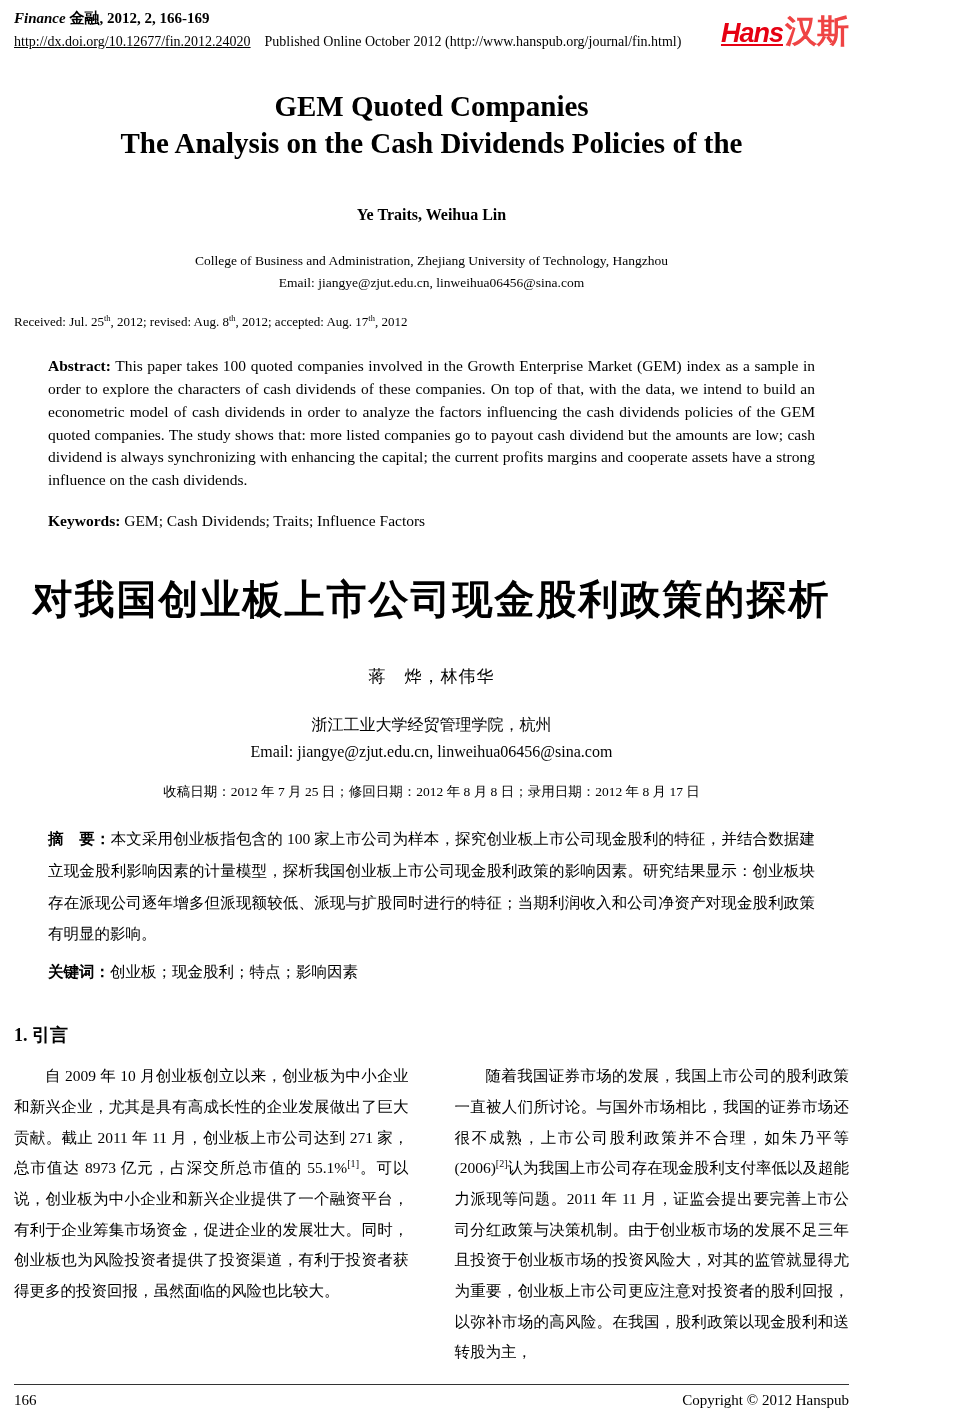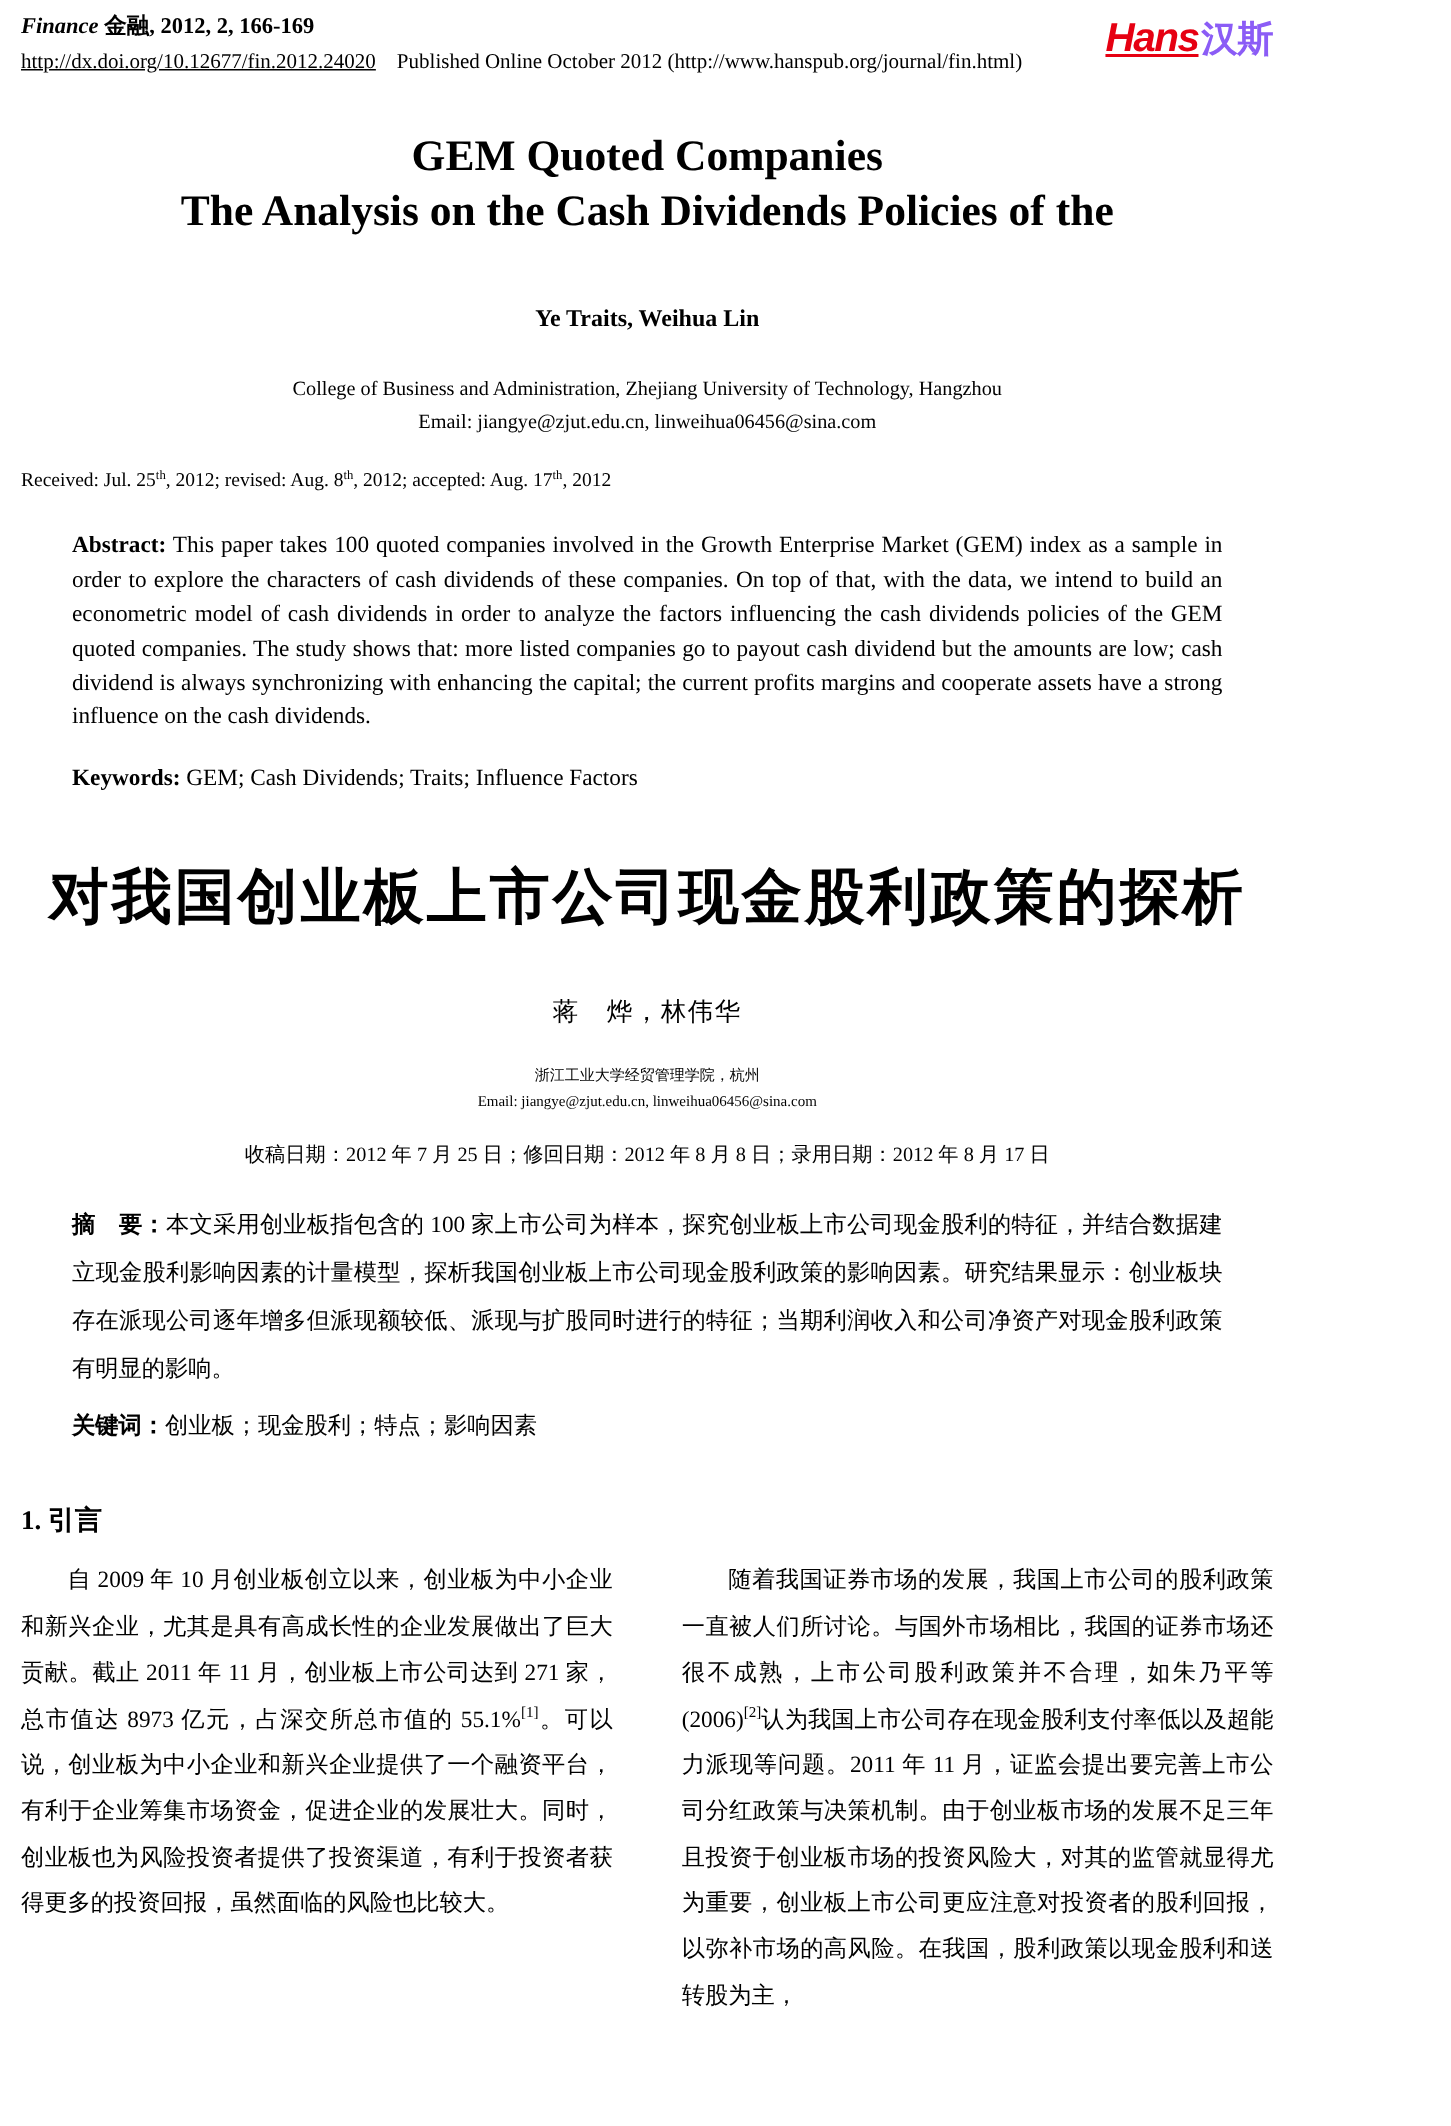--- a/index.html
+++ b/index.html
@@ -19,39 +19,39 @@
   
   .header { display: flex; justify-content: space-between; align-items: flex-start; }
   .journal-info { font-size: 15px; line-height: 1.45; }
   .journal-line1 { font-weight: bold; }
   .journal-line1 .jname { font-style: italic; }
   .journal-line2 { font-size: 14px; margin-top: 2px; }
   .doi-link { color: #000; text-decoration: underline; cursor: pointer; }
   .published-note { margin-left: 14px; }
   .logo { font-family: "Liberation Sans", "DejaVu Sans", sans-serif; white-space: nowrap; margin-top: 2px; }
   .logo-en { color: #e60012; font-weight: bold; font-style: italic; font-size: 27px; letter-spacing: -1px; text-decoration: underline; }
-  .logo-cn { color: #8b5cf6; font-weight: bold; font-size: 24px; margin-left: 2px; }
+  .logo-cn { color: #ef4444; font-weight: bold; font-size: 32px; margin-left: 2px; }
 
   
   .en-title {
     margin-top: 34px; text-align: center;
     font-size: 29px; font-weight: bold; line-height: 1.28;
   }
   .en-authors { margin-top: 44px; text-align: center; font-size: 16px; font-weight: bold; }
   .en-affil { margin-top: 26px; text-align: center; font-size: 13.5px; line-height: 1.6; }
   .en-received { margin-top: 20px; text-align: left; font-size: 13px; }
   sup { font-size: 0.65em; }
   .abstract { margin: 24px 34px 0 34px; font-size: 15.5px; line-height: 1.48; text-align: justify; }
   .abstract b, .keywords b { font-weight: bold; }
   .keywords { margin: 20px 34px 0 34px; font-size: 15.5px; }
 
   
   .cn-title { margin-top: 42px; text-align: center; font-size: 40px; font-weight: bold; letter-spacing: 2px; }
   .cn-authors { margin-top: 38px; text-align: center; font-size: 17px; letter-spacing: 1px; }
-  .cn-affil { margin-top: 24px; text-align: center; font-size: 10px; line-height: 1.65; }
+  .cn-affil { margin-top: 24px; text-align: center; font-size: 16px; line-height: 1.65; }
   .cn-dates { margin-top: 18px; text-align: center; font-size: 13.5px; }
   .cn-abstract { margin: 22px 34px 0 34px; font-size: 15.5px; line-height: 2.05; text-align: justify; }
   .cn-keywords { margin: 12px 34px 0 34px; font-size: 15.5px; }
 
   
   .section-heading { margin-top: 40px; font-size: 18px; font-weight: bold; }
   .columns { margin-top: 14px; display: flex; gap: 46px; }
   .col { flex: 1 1 0; }
   .col p {
     margin: 0; font-size: 15.5px; line-height: 1.98;
@@ -119,14 +119,18 @@
 
   <div class="columns">
     <div class="col">
       <p><span>自 2009 年 10 月创业板创立以来，创业板为中小企业和新兴企业，尤其是具有高成长性的企业发展做出了巨大贡献。截止 2011 年 11 月，创业板上市公司达到 271 家，总市值达 8973 亿元，占深交所总市值的 55.1%</span><sup>[1]</sup><span>。可以说，创业板为中小企业和新兴企业提供了一个融资平台，有利于企业筹集市场资金，促进企业的发展壮大。同时，创业板也为风险投资者提供了投资渠道，有利于投资者获得更多的投资回报，虽然面临的风险也比较大。</span></p>
     </div>
     <div class="col">
       <p><span>随着我国证券市场的发展，我国上市公司的股利政策一直被人们所讨论。与国外市场相比，我国的证券市场还很不成熟，上市公司股利政策并不合理，如朱乃平等(2006)</span><sup>[2]</sup><span>认为我国上市公司存在现金股利支付率低以及超能力派现等问题。2011 年 11 月，证监会提出要完善上市公司分红政策与决策机制。由于创业板市场的发展不足三年且投资于创业板市场的投资风险大，对其的监管就显得尤为重要，创业板上市公司更应注意对投资者的股利回报，以弥补市场的高风险。在我国，股利政策以现金股利和送转股为主，</span></p>
     </div>
   </div>
 
+  <div class="footer">
+    <span>166</span>
+    <span>Copyright © 2012 Hanspub</span>
+  </div>
 
 </div>
 
 </body></html>

